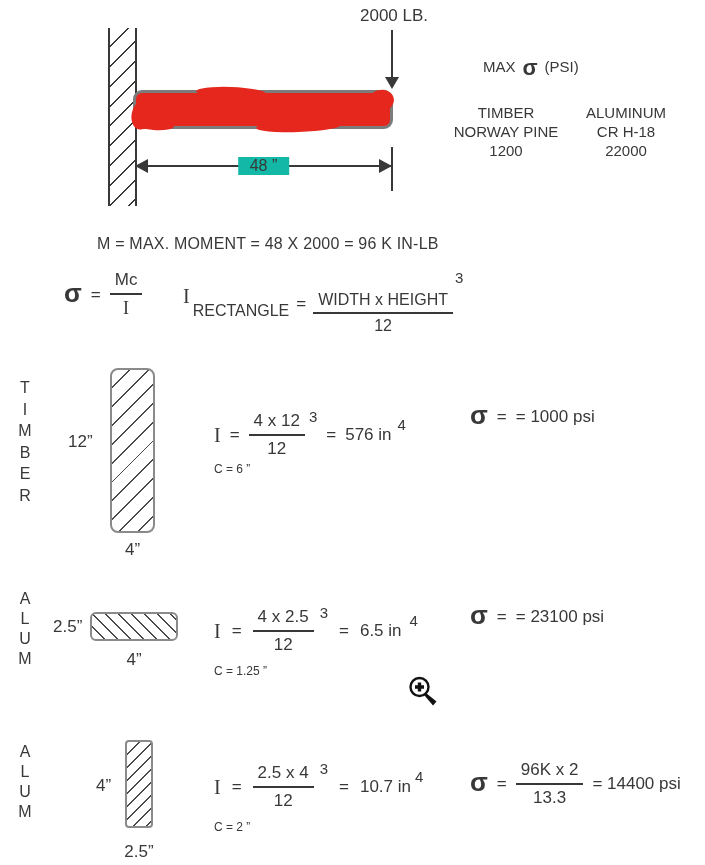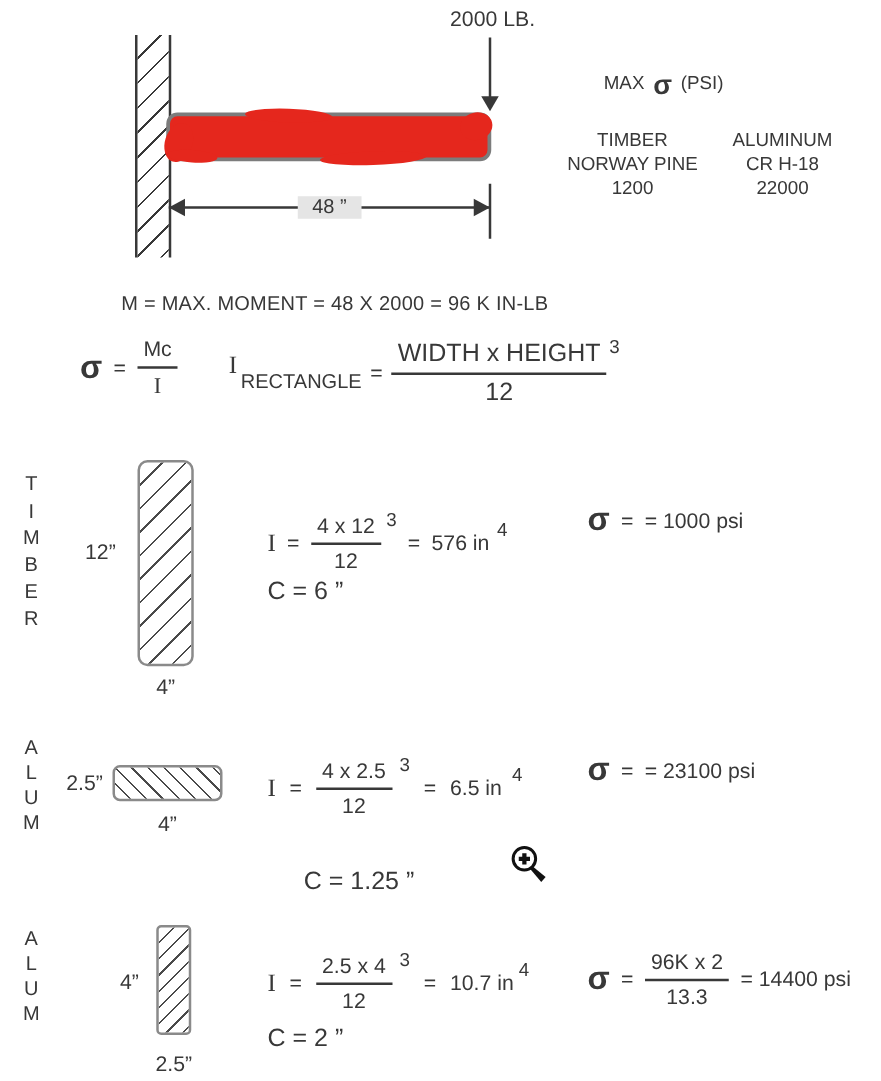--- a/index.html
+++ b/index.html
@@ -39,21 +39,21 @@
     border-top:7px solid transparent; border-bottom:7px solid transparent;
     border-right:13px solid #383838;
   }
   .dim::after {
     content:""; position:absolute; right:0; top:-6px; width:0; height:0;
     border-top:7px solid transparent; border-bottom:7px solid transparent;
     border-left:13px solid #383838;
   }
   .dim-mid {
     position:absolute; left:50%; top:1px; transform:translate(-50%,-50%);
-    background:#e5e5e5; padding:0 12px; font-size:16px; white-space:nowrap;text-align:right;
+    background:#14b8a6; padding:0 12px; font-size:16px; white-space:nowrap;text-align:right;
   }
 
   
   .stress-title { position:absolute; left:483px; top:58px; display:flex; gap:7px; font-size:15px; }
   .sigma-md { font-size:22px; font-weight:bold; line-height:1; position:relative; top:-1px; }
   .stress-cols { position:absolute; left:446px; top:103px; display:flex; text-align:center; font-size:15px; line-height:19px; }
   .scol { width:120px; }
 
   
   .moment { position:absolute; left:97px; top:235px; font-size:16px; letter-spacing:0.2px; }
@@ -71,21 +71,21 @@
   .sup-high { align-self:flex-start; margin-left:-5px; position:relative; top:-3px; }
   .sup-mid { align-self:center; position:relative; top:-11px; margin-left:-3px; }
 
   
   .vlabel { position:absolute; width:26px; text-align:center; font-size:16px; white-space:pre-line; }
   .dim-label { position:absolute; font-size:17px; white-space:nowrap; }
   .xrect { position:absolute; background:#fff; border:2px solid #8a8a8a; }
   .hatch-fwd  { background:repeating-linear-gradient(135deg, transparent 0 12px, #4a4a4a 12px 13.3px); }
   .hatch-back { background:repeating-linear-gradient(45deg,  transparent 0 8px,  #4a4a4a 8px 9.2px); }
   .hatch-fwd-sm { background:repeating-linear-gradient(135deg, transparent 0 8px, #4a4a4a 8px 9.2px); }
-  .c-label { position:absolute; font-size:20px; }
+  .c-label { position:absolute; font-size:12px; }
 
   .cursor { position:absolute; left:407px; top:675px; }
 </style>
 </head>
 <body>
 
 <div class="load-label">2000 LB.</div>
 <div class="wall"></div>
 <div class="beam">
   <span class="scrib s1"></span>
@@ -127,21 +127,21 @@
   <span class="frac">
     <span class="num">Mc</span>
     <span class="den serif-i-den">I</span>
   </span>
 </div>
 
 <div class="formula" style="left:183px; top:272px; column-gap:7px;">
   <span class="serif-i i-raised">I</span>
   <span class="sub-word">RECTANGLE</span>
   <span>=</span>
-  <span class="frac" style="font-size:20px;">
+  <span class="frac" style="font-size:16px;margin-top:19px;">
     <span class="num">WIDTH x HEIGHT</span>
     <span class="den">12</span>
   </span>
   <span class="sup sup-high">3</span>
 </div>
 
 <div class="vlabel" style="left:12px; top:377px; line-height:21.5px;">T
 I
 M
 B
@@ -184,21 +184,21 @@
   <span>=</span>
   <span class="frac">
     <span class="num">4 x 2.5</span>
     <span class="den">12</span>
   </span>
   <span class="sup sup-high">3</span>
   <span>=</span>
   <span>6.5 in</span>
   <span class="sup sup-mid">4</span>
 </div>
-<div class="c-label" style="left:214px; top:694px;margin-left:29px;">C = 1.25 ”</div>
+<div class="c-label" style="left:214px; top:664px;">C = 1.25 ”</div>
 
 <div class="formula" style="left:470px; top:604px;">
   <span class="sigma-big">σ</span>
   <span>=</span>
   <span>= 23100 psi</span>
 </div>
 
 <svg class="cursor" width="34" height="36" viewBox="0 0 34 36">
   <circle cx="12.5" cy="12" r="9" fill="#ffffff" stroke="#111111" stroke-width="2.4"></circle>
   <path d="M12.5 7.5 v9 M8 12 h9" stroke="#111111" stroke-width="3.4"></path>

